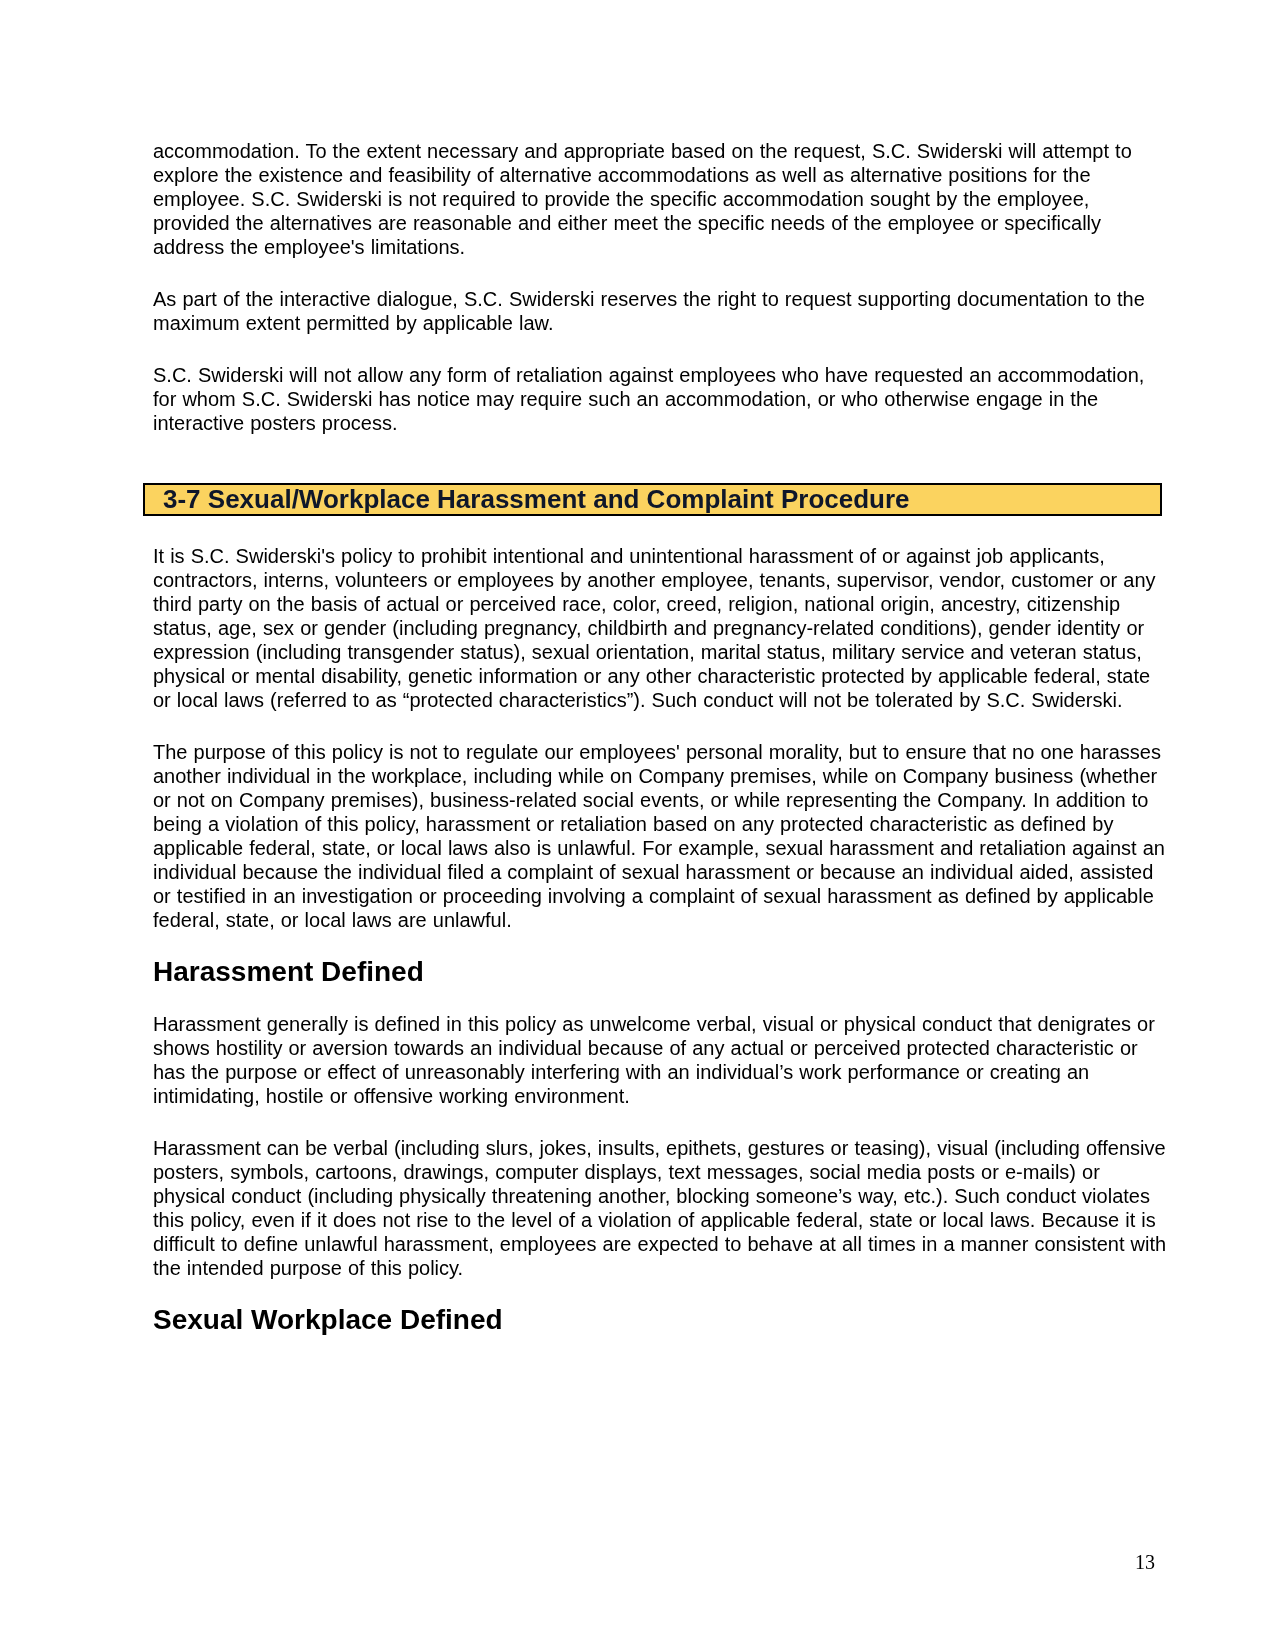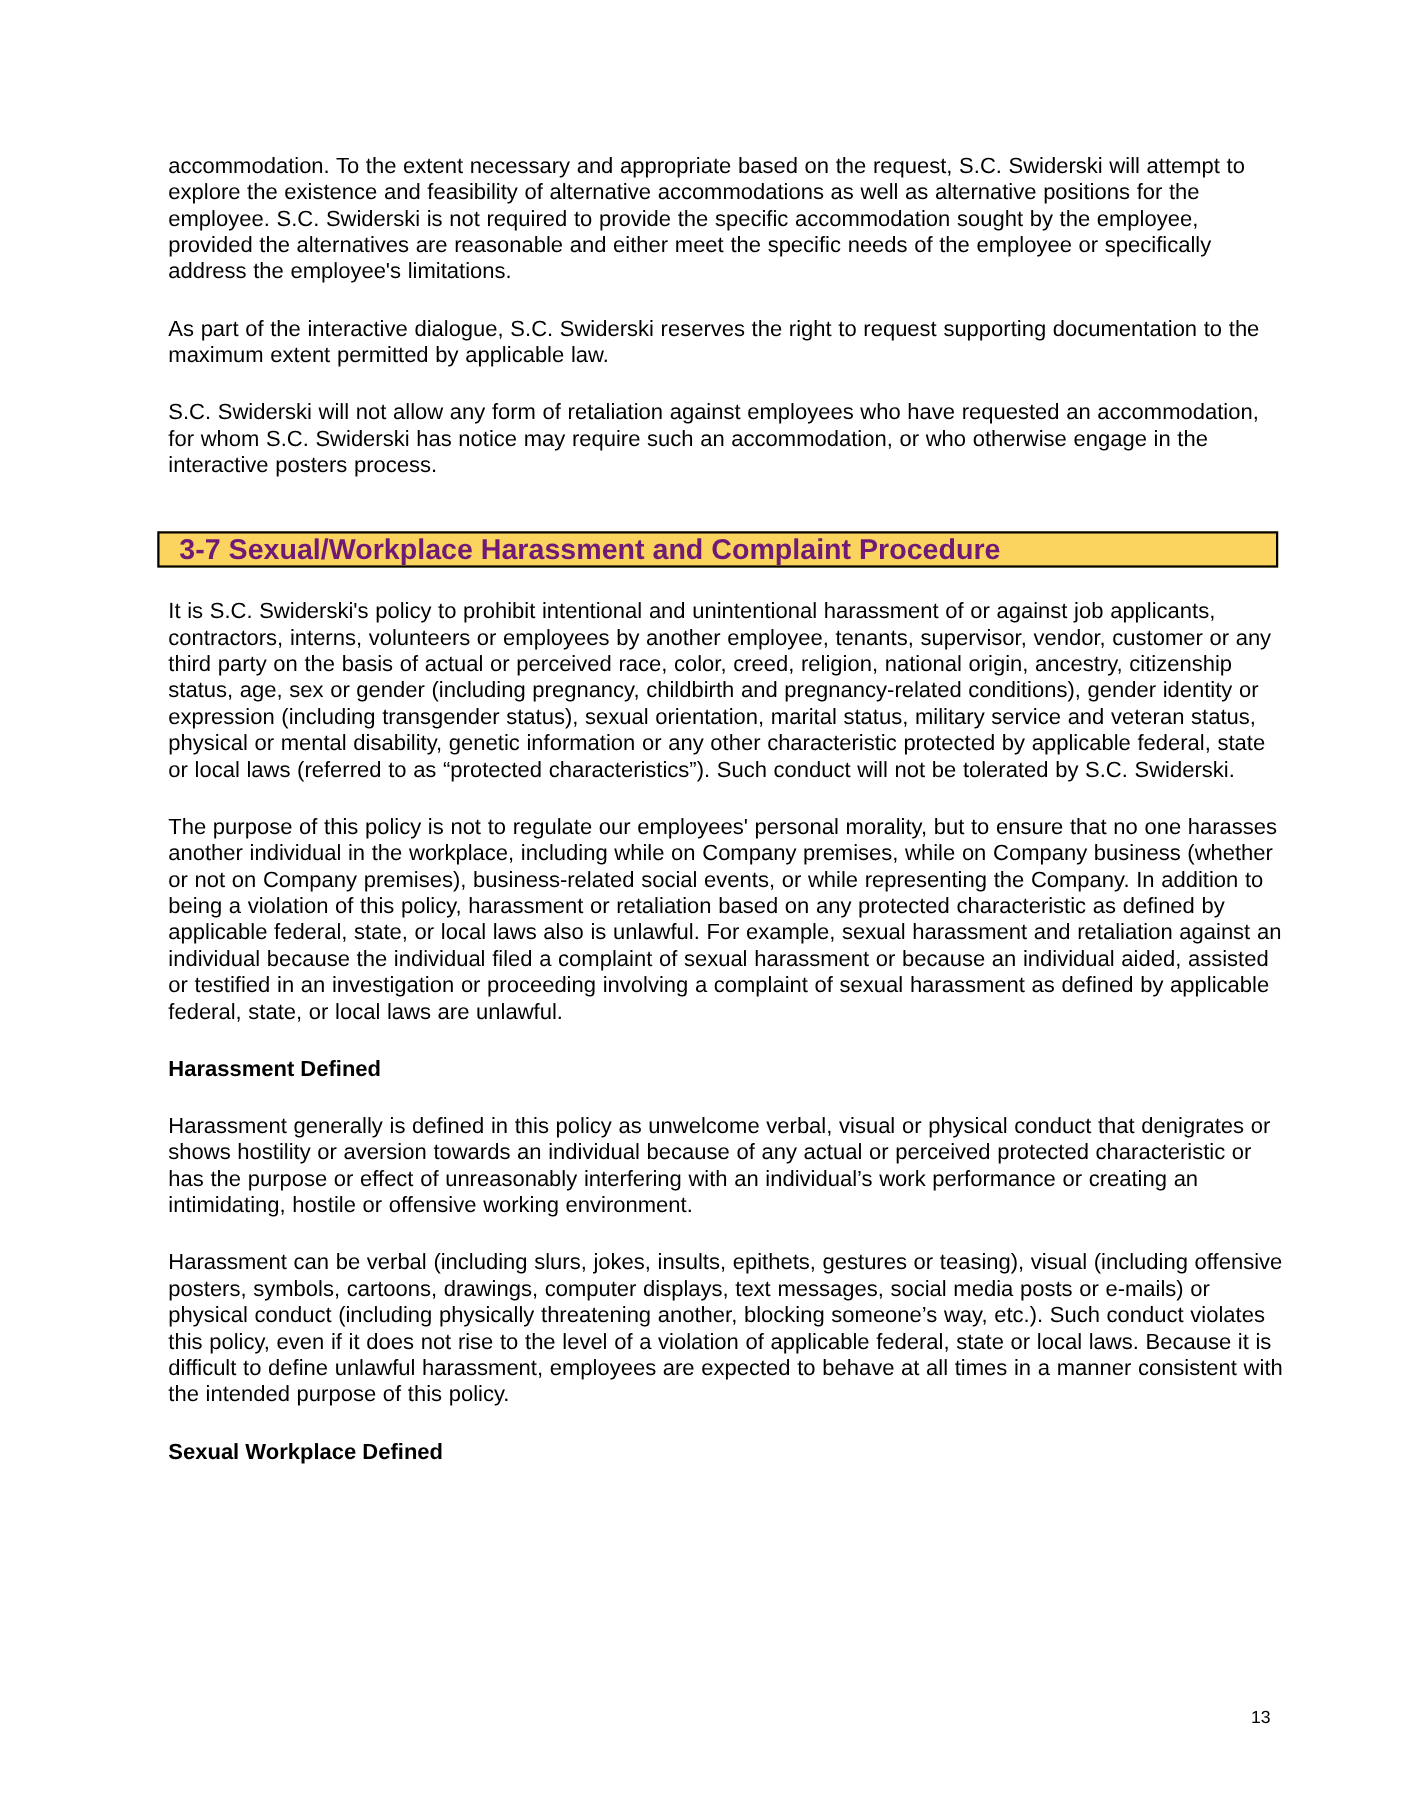--- a/index.html
+++ b/index.html
@@ -31,47 +31,48 @@
     border: 2px solid #000000;
     height: 33px;
     line-height: 29px;
     padding: 0 0 0 7px;
     font-size: 26px;
     font-weight: bold;
     white-space: nowrap;
     overflow: hidden;
   }
   .subheading {
-    font-size: 20px;
+    font-size: 28px;
     line-height: 24px;
     font-weight: bold;
     margin: 0 0 28px 0;
   }
   .page-number {
     position: absolute;
     right: 120px;
     bottom: 76px;
-    font-size: 16px;
+    font-size: 20px;
     line-height: 24px;
+    font-family: Liberation Serif, serif;
   }
 </style>
 </head>
 <body>
 
 <div class="page">
 
   <p class="para">accommodation. To the extent necessary and appropriate based on the request, S.C. Swiderski will attempt to explore the existence and feasibility of alternative accommodations as well as alternative positions for the employee. S.C. Swiderski is not required to provide the specific accommodation sought by the employee, provided the alternatives are reasonable and either meet the specific needs of the employee or specifically address the employee's limitations.</p>
 
   <p class="para">As part of the interactive dialogue, S.C. Swiderski reserves the right to request supporting documentation to the maximum extent permitted by applicable law.</p>
 
 
   <p class="para">S.C. Swiderski will not allow any form of retaliation against employees who have requested an accommodation, for whom S.C. Swiderski has notice may require such an accommodation, or who otherwise engage in the interactive posters process.</p>
 
 
-  <div class="section-header" style="background-color: rgb(251, 211, 95); border-color: rgb(0, 0, 0); color: #701a75;">
+  <div class="section-header" style="background-color: rgb(251, 211, 95); border-color: rgb(0, 0, 0); color: #0f172a;">
     <span>3-7 Sexual/Workplace Harassment and Complaint Procedure</span>
   </div>
 
   <p class="para">It is S.C. Swiderski's policy to prohibit intentional and unintentional harassment of or against job applicants, contractors, interns, volunteers or employees by another employee, tenants, supervisor, vendor, customer or any third party on the basis of actual or perceived race, color, creed, religion, national origin, ancestry, citizenship status, age, sex or gender (including pregnancy, childbirth and pregnancy-related conditions), gender identity or expression (including transgender status), sexual orientation, marital status, military service and veteran status, physical or mental disability, genetic information or any other characteristic protected by applicable federal, state or local laws (referred to as “protected characteristics”). Such conduct will not be tolerated by S.C. Swiderski.</p>
 
   <p class="para">The purpose of this policy is not to regulate our employees' personal morality, but to ensure that no one harasses another individual in the workplace, including while on Company premises, while on Company business (whether or not on Company premises), business-related social events, or while representing the Company. In addition to being a violation of this policy, harassment or retaliation based on any protected characteristic as defined by applicable federal, state, or local laws also is unlawful. For example, sexual harassment and retaliation against an individual because the individual filed a complaint of sexual harassment or because an individual aided, assisted or testified in an investigation or proceeding involving a complaint of sexual harassment as defined by applicable federal, state, or local laws are unlawful.</p>
 
   <h3 class="subheading">Harassment Defined</h3>
 
   <p class="para">Harassment generally is defined in this policy as unwelcome verbal, visual or physical conduct that denigrates or shows hostility or aversion towards an individual because of any actual or perceived protected characteristic or has the purpose or effect of unreasonably interfering with an individual’s work performance or creating an intimidating, hostile or offensive working environment.</p>

